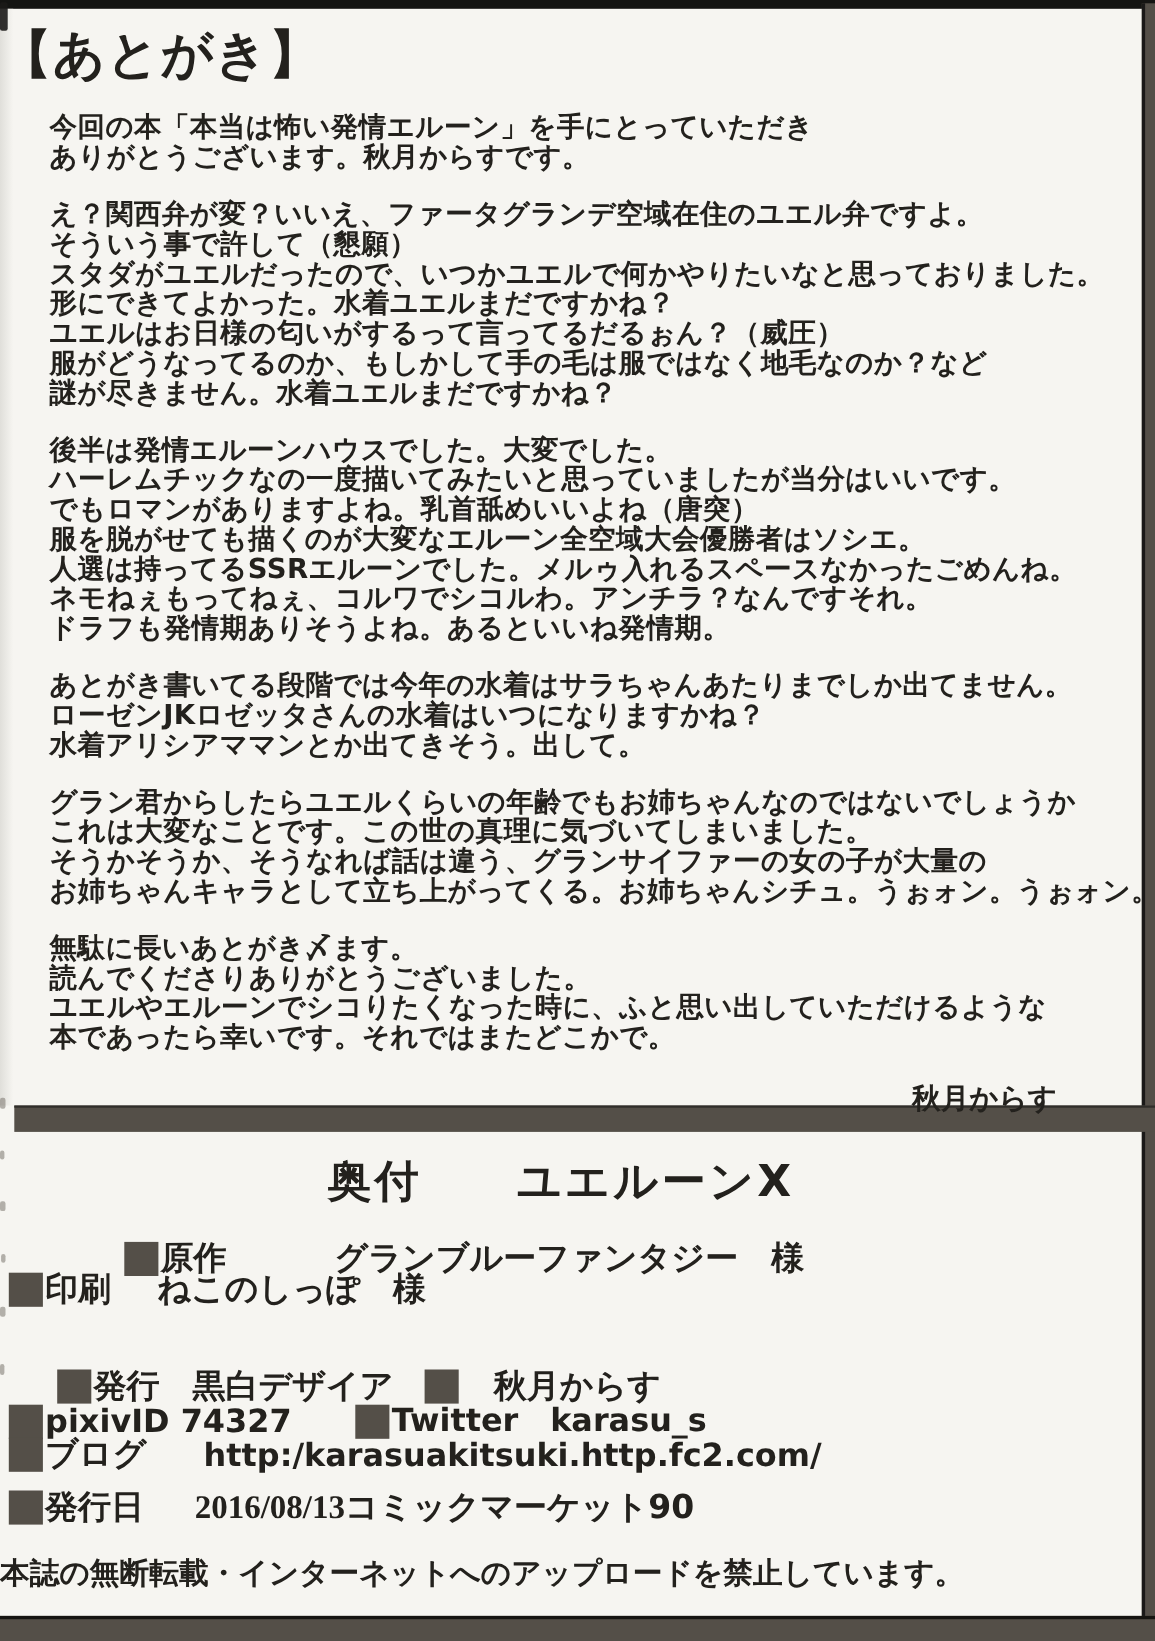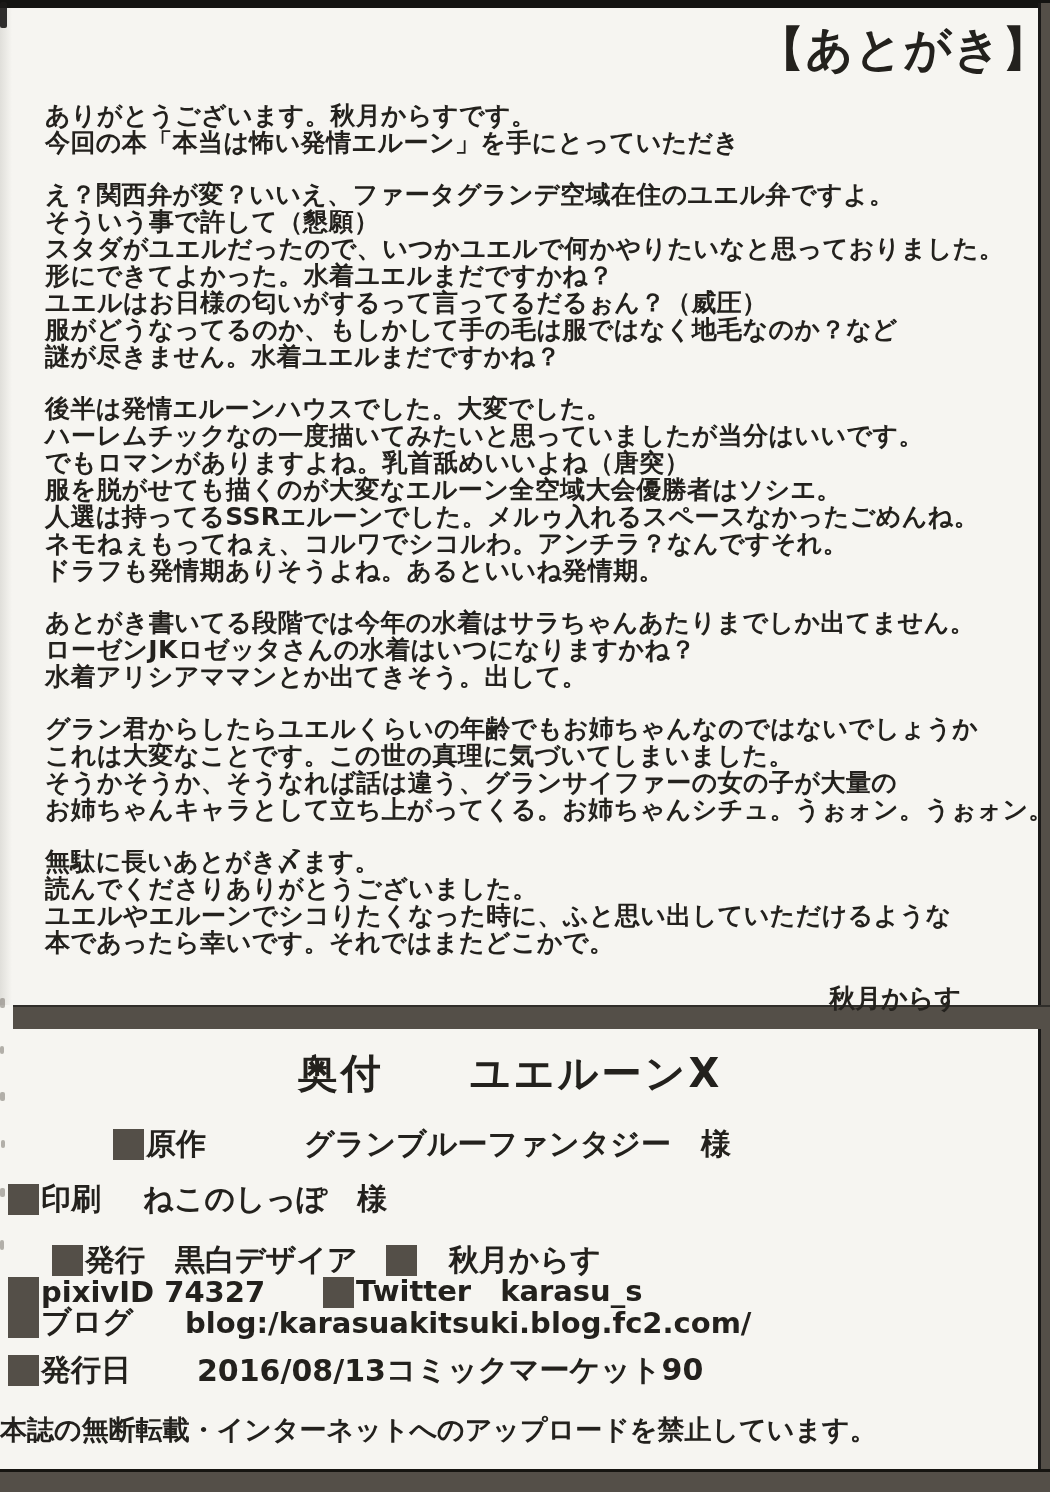--- a/index.html
+++ b/index.html
@@ -22,46 +22,46 @@
     background:var(--band);border-left:3px solid #1a1918;box-sizing:border-box;}
   .left-shade{position:absolute;top:8px;left:0;width:12px;height:997px;
     background:linear-gradient(90deg,#dcdbd6,#f6f5f1);opacity:.85;}
   .divider-band{position:absolute;top:1005px;left:13px;right:0;height:24px;
     background:var(--band);border-top:2px solid #302e2a;box-sizing:border-box;}
   .bottom-band{position:absolute;top:1469px;left:0;width:100%;height:23px;
     background:var(--band);border-top:3px solid #161511;box-sizing:border-box;}
   .speck{position:absolute;background:#7a756d;opacity:.55;border-radius:2px;}
   .speck.dark{background:#1b1a18;opacity:.9;}
   
-  .aw-title{position:absolute;top:18px;left:0;width:100%;text-align:right;
+  .aw-title{position:absolute;top:18px;left:0;width:100%;text-align:left;
     font-size:47px;font-weight:bold;letter-spacing:1px;}
   .aw-body{position:absolute;top:102px;left:45px;right:4px;}
   .para{margin-bottom:25px;}
   .line{font-size:25px;line-height:27px;font-weight:bold;white-space:nowrap;letter-spacing:.4px;}
   .aw-sign{text-align:right;padding-right:85px;font-size:26px;font-weight:bold;margin-top:2px;}
   
   .col-title{position:absolute;top:1046px;left:0;width:100%;box-sizing:border-box;
     padding-right:30px;text-align:center;font-size:40px;font-weight:bold;letter-spacing:3px;}
   .crow{position:absolute;display:flex;align-items:center;white-space:nowrap;
     font-size:30px;font-weight:bold;}
   .sq{width:31px;height:31px;background:var(--band);flex:0 0 auto;}
   #row-original{top:1124px;left:113px;align-items:center;}
   #row-original .val{margin-left:98px;}
-  #row-printer{top:1179px;left:8px;justify-content:center;}
+  #row-printer{top:1152px;left:8px;justify-content:center;}
   #row-printer .val{margin-left:42px;}
   #row-publisher{top:1240px;left:8px;padding-left:44px;}
   #row-publisher .val{margin-left:30px;}
   #row-publisher .sq2{margin-left:28px;}
   #row-publisher .author{margin-left:32px;}
   #row-ids{top:1272px;left:8px;font-size:29px;}
   #row-ids .sq2{margin-left:58px;}
   #row-blog{top:1302px;left:8px;}
   #row-blog .val{margin-left:52px;font-size:29px;}
   #row-date{top:1350px;left:8px;}
-  #row-date .val{margin-left:66px;}
+  #row-date .val{margin-left:46px;font-family:Liberation Serif, serif;}
   #row-date .event{}
   .lbl{margin-left:2px;}
   .disclaimer{position:absolute;top:1412px;left:0;right:60px;text-align:left;
     font-size:27px;font-weight:bold;
     font-family:Liberation Sans, sans-serif;}
 </style>
 </head>
 <body>
 
 <div class="paper">
@@ -76,22 +76,22 @@
   <div class="speck" style="top:1046px;left:0;width:4px;height:8px;"></div>
   <div class="speck" style="top:1092px;left:0;width:5px;height:9px;"></div>
   <div class="speck" style="top:1140px;left:1px;width:4px;height:8px;"></div>
   <div class="speck" style="top:1188px;left:0;width:5px;height:9px;"></div>
   <div class="speck" style="top:1240px;left:0;width:4px;height:10px;"></div>
 
   <div class="aw-title">【あとがき】</div>
 
   <div class="aw-body">
     <div class="para">
+      <div class="line">今回の本「本当は怖い発情エルーン」を手にとっていただき</div>
       <div class="line">ありがとうございます。秋月からすです。</div>
-      <div class="line">今回の本「本当は怖い発情エルーン」を手にとっていただき</div>
     </div>
     <div class="para">
       <div class="line">え？関西弁が変？いいえ、ファータグランデ空域在住のユエル弁ですよ。</div>
       <div class="line">そういう事で許して（懇願）</div>
       <div class="line">スタダがユエルだったので、いつかユエルで何かやりたいなと思っておりました。</div>
       <div class="line">形にできてよかった。水着ユエルまだですかね？</div>
       <div class="line">ユエルはお日様の匂いがするって言ってるだるぉん？（威圧）</div>
       <div class="line">服がどうなってるのか、もしかして手の毛は服ではなく地毛なのか？など</div>
       <div class="line">謎が尽きません。水着ユエルまだですかね？</div>
     </div>
@@ -149,21 +149,21 @@
   <div class="crow" id="row-ids">
     <span class="sq"></span>
     <span class="lbl">pixivID 74327</span>
     <span class="sq sq2"></span>
     <span class="lbl">Twitter　karasu_s</span>
   </div>
 
   <div class="crow" id="row-blog">
     <span class="sq"></span>
     <span class="lbl">ブログ</span>
-    <span class="val">blog:/karasuakitsuki.blog.fc2.com/</span>
+    <span class="val">http:/karasuakitsuki.http.fc2.com/</span>
   </div>
 
   <div class="crow" id="row-date">
     <span class="sq"></span>
     <span class="lbl">発行日</span>
     <span class="val">2016/08/13</span>
     <span class="event">コミックマーケット90</span>
   </div>
 
   <div class="disclaimer">本誌の無断転載・インターネットへのアップロードを禁止しています。</div>

